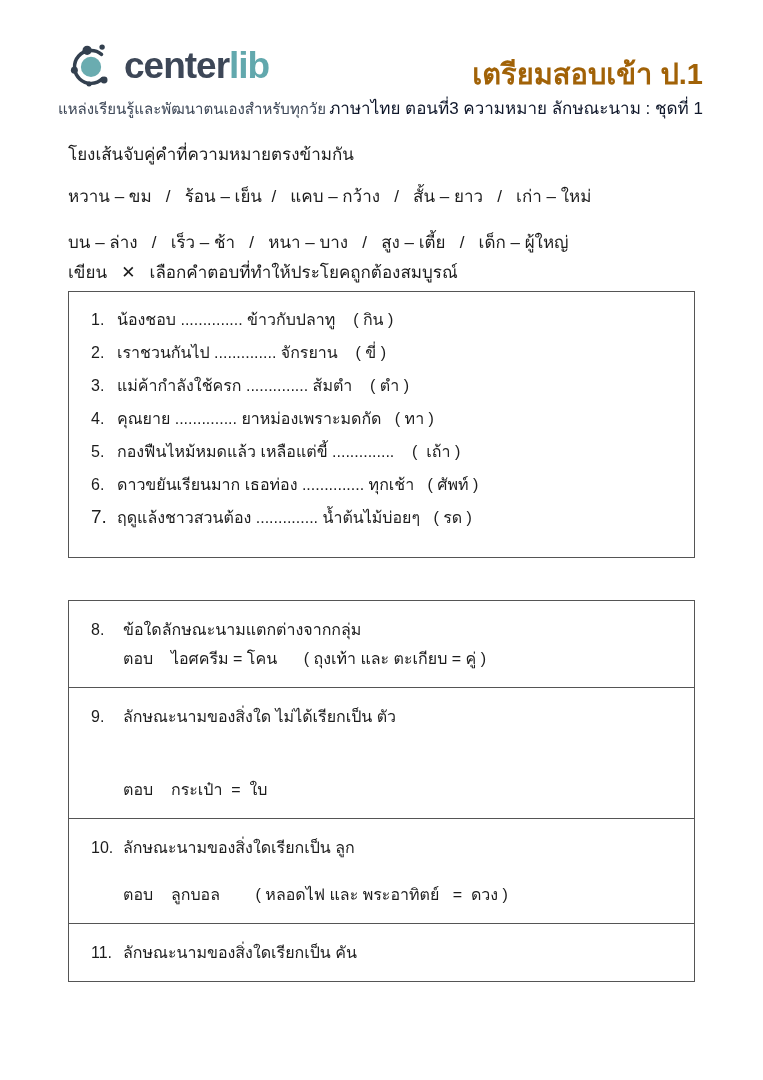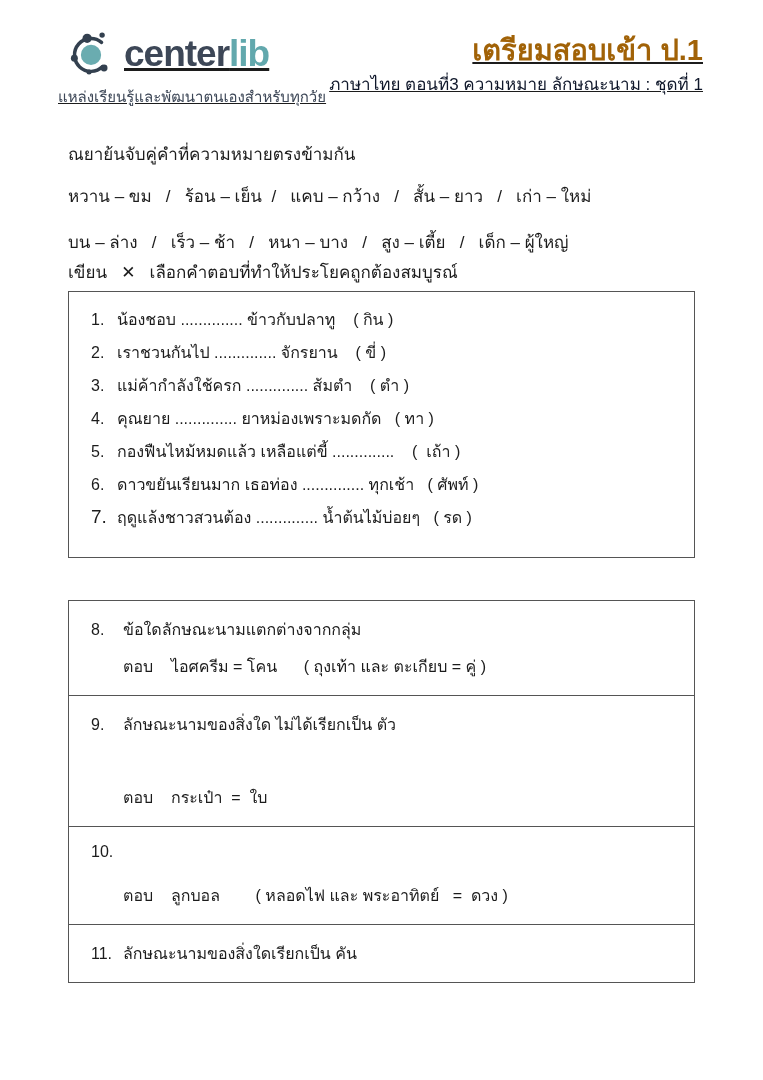--- a/index.html
+++ b/index.html
@@ -5,21 +5,21 @@
   html,body{margin:0;padding:0;background:#e9e9e9;}
   .page{
     width:763px;height:1080px;background:#ffffff;margin:0 auto;
     position:relative;box-sizing:border-box;
     font-family:"Liberation Sans","DejaVu Sans",sans-serif;
     color:#1c1c1c;overflow:hidden;
   }
   .txt{white-space:pre-wrap;}
 
   
-  .header{position:absolute;top:24px;left:62px;right:60px;display:flex;justify-content:space-between;align-items:flex-start;text-decoration:underline;}
+  .header{position:absolute;top:36px;left:62px;right:60px;display:flex;justify-content:space-between;align-items:flex-end;}
   .logo-block{display:flex;flex-direction:column;}
   .logo-row{display:flex;align-items:center;gap:4px;}
   .logo-icon{width:58px;height:58px;flex:0 0 auto;}
   .logo-word{font-size:37px;font-weight:bold;letter-spacing:-1px;line-height:1;}
   .logo-word .p1{color:#3d4757;}
   .logo-word .p2{color:#62a8ad;}
   .tagline{font-size:15px;color:#3d4757;margin-top:3px;margin-left:-4px;}
 
   .title-block{text-align:right;padding-top:10px;}
   .doc-title{font-size:29px;font-weight:bold;color:#a16207;line-height:1.15;}
@@ -44,21 +44,21 @@
   
   .qa-box{
     position:absolute;top:600px;left:68px;width:627px;
     border:1px solid #555;box-sizing:border-box;
   }
   .qa-row{padding:16px 10px 16px 22px;box-sizing:border-box;}
   .qa-row + .qa-row{border-top:1px solid #555;}
   .qa-question{display:flex;align-items:baseline;font-size:16px;}
   .qa-no{width:32px;flex:0 0 auto;}
   .qa-answer{font-size:16px;margin-left:32px;}
-  .gap-s{margin-top:12px;}
+  .gap-s{margin-top:4px;}
   .gap-m{margin-top:22px;}
   .gap-l{margin-top:48px;}
 </style>
 </head>
 <body>
 
 <div class="page">
 
   <div class="header">
     <div class="logo-block">
@@ -77,21 +77,21 @@
       <div class="tagline txt">แหล่งเรียนรู้และพัฒนาตนเองสำหรับทุกวัย</div>
     </div>
 
     <div class="title-block">
       <div class="doc-title txt">เตรียมสอบเข้า ป.1</div>
       <div class="doc-subtitle txt">ภาษาไทย ตอนที่3 ความหมาย ลักษณะนาม : ชุดที่ 1</div>
     </div>
   </div>
 
   <div class="match-section">
-    <div class="match-instruction txt">ณยาย้นจับคู่คำที่ความหมายตรงข้ามกัน</div>
+    <div class="match-instruction txt">โยงเส้นจับคู่คำที่ความหมายตรงข้ามกัน</div>
     <div class="pair-line txt">หวาน – ขม   /   ร้อน – เย็น  /   แคบ – กว้าง   /   สั้น – ยาว   /   เก่า – ใหม่</div>
     <div class="pair-line txt">บน – ล่าง   /   เร็ว – ช้า   /   หนา – บาง   /   สูง – เตี้ย   /   เด็ก – ผู้ใหญ่</div>
   </div>
 
   <div class="fill-instruction txt">เขียน   ✕   เลือกคำตอบที่ทำให้ประโยคถูกต้องสมบูรณ์</div>
 
   <div class="fill-box">
     <div class="fill-item">
       <span class="fill-no txt">1.</span>
       <span class="txt">น้องชอบ .............. ข้าวกับปลาทู    ( กิน )</span>
@@ -136,20 +136,21 @@
       <div class="qa-question">
         <span class="qa-no txt">9.</span>
         <span class="txt">ลักษณะนามของสิ่งใด ไม่ได้เรียกเป็น ตัว</span>
       </div>
       <div class="qa-answer gap-l txt">ตอบ    กระเป๋า  =  ใบ</div>
     </div>
 
     <div class="qa-row">
       <div class="qa-question">
         <span class="qa-no txt">10.</span>
+        <span class="txt">ลักษณะนามของสิ่งใดเรียกเป็น ลูก</span>
       </div>
       <div class="qa-answer gap-m txt">ตอบ    ลูกบอล        ( หลอดไฟ และ พระอาทิตย์   =  ดวง )</div>
     </div>
 
     <div class="qa-row">
       <div class="qa-question">
         <span class="qa-no txt">11.</span>
         <span class="txt">ลักษณะนามของสิ่งใดเรียกเป็น คัน</span>
       </div>
     </div>

